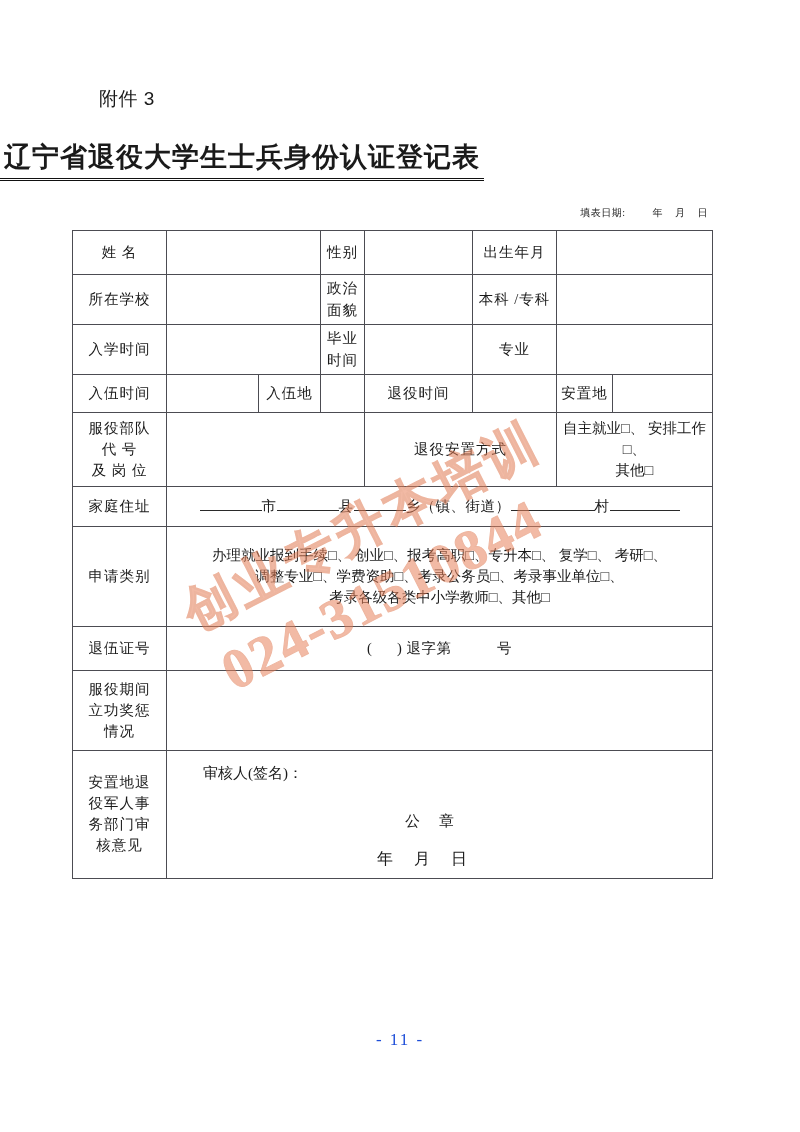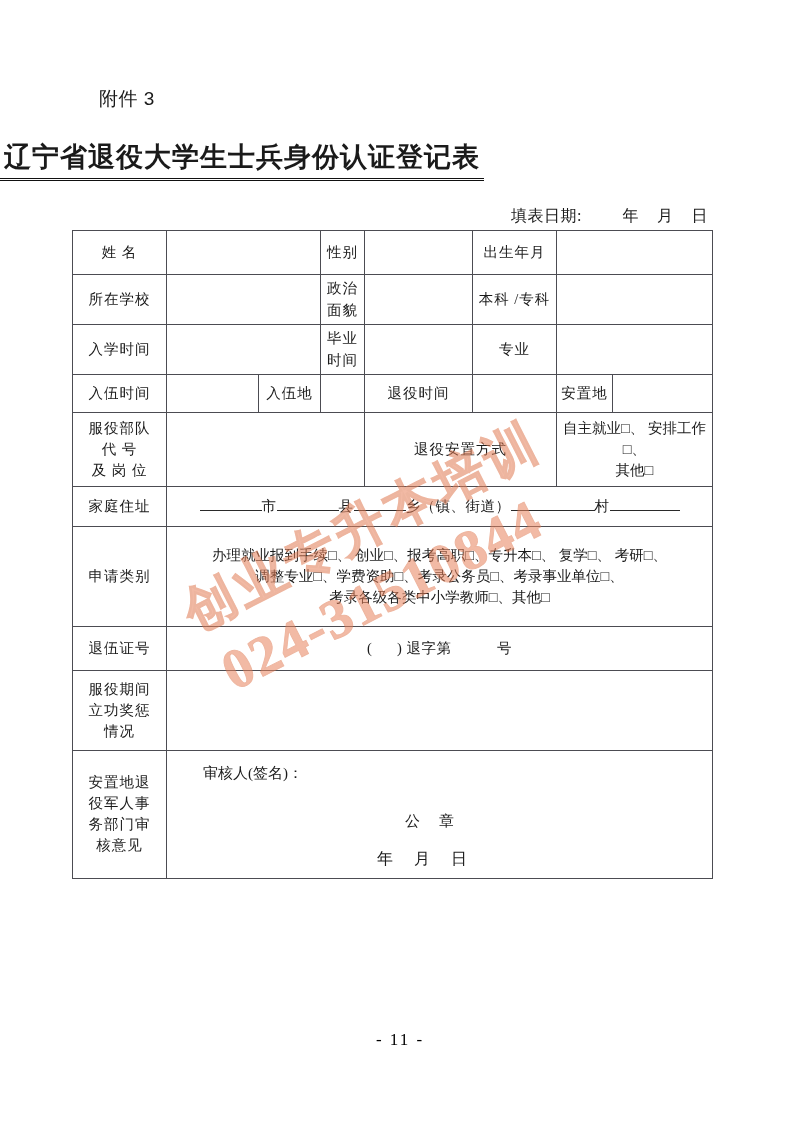--- a/index.html
+++ b/index.html
@@ -49,21 +49,21 @@
     display: inline-block;
     padding: 0 4px 3px 4px;
     border-bottom: 3px double #111;
   }
 
   
   .fill-date {
     position: absolute;
     right: 92px;
     top: 206px;
-    font-size: 16px;
+    font-size: 10px;
     white-space: pre;
     letter-spacing: 0.5px;
   }
 
   
   table.form {
     position: absolute;
     left: 72px;
     top: 230px;
     width: 640px;
@@ -153,21 +153,21 @@
 
   
   .page-number {
     position: absolute;
     left: 0;
     top: 1030px;
     width: 800px;
     text-align: center;
     font-size: 17px;
     letter-spacing: 2px;
-    color: #000000;
+    color: #1d4ed8;
   }
 
   
   .watermark {
     position: absolute;
     left: 196px;
     top: 452px;
     width: 430px;
     height: 260px;
     pointer-events: none;

